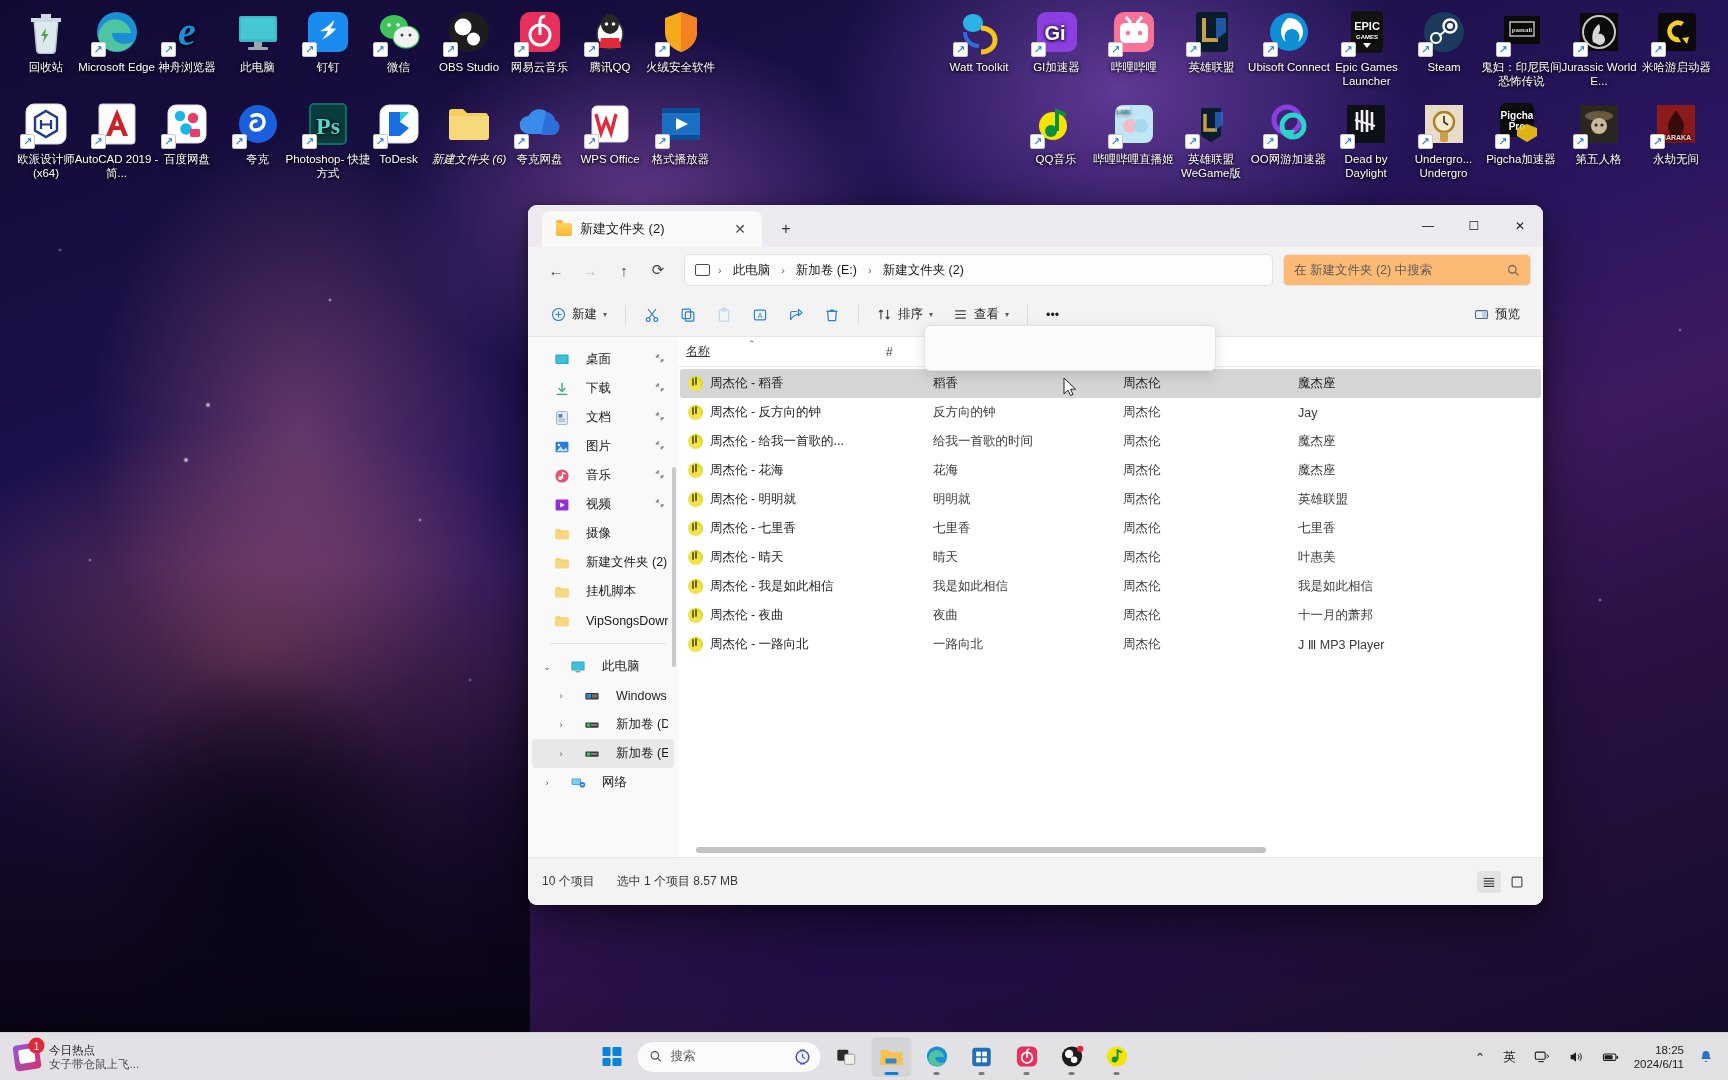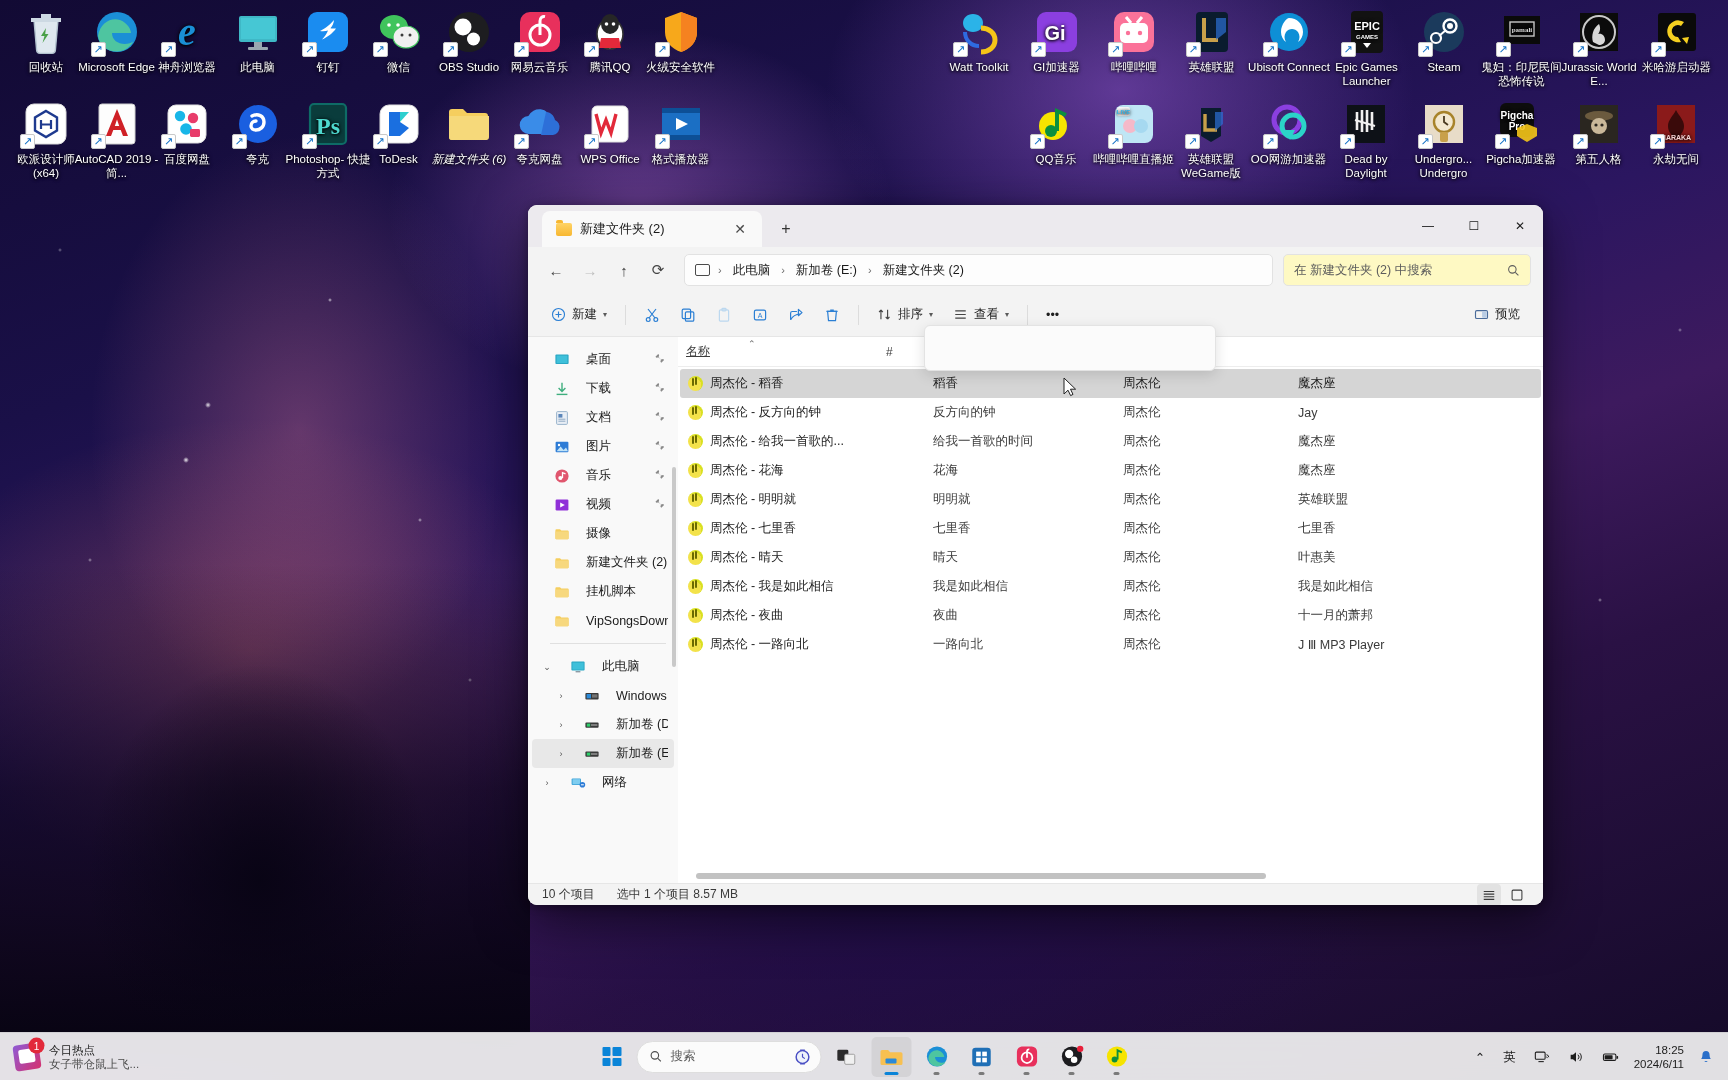--- a/index.html
+++ b/index.html
@@ -145,21 +145,21 @@
   .crumbbox {
     flex: 1; height: 32px; margin-left: 8px;
     background: #fdfdfd; border: 1px solid #e2e2e2; border-radius: 5px;
     display: flex; align-items: center; padding: 0 10px; gap: 4px;
     font-size: 12.5px;
   }
   .crumb { padding: 3px 6px; border-radius: 3px; white-space: nowrap; }
   .crumb-sep { color: #6b6b6b; font-size: 11px; padding: 0 1px; }
   .searchbox {
     width: 248px; height: 32px; margin-left: 8px;
-    background: #fef9c3; border: 1px solid #e2e2e2; border-radius: 5px;
+    background: #fdba74; border: 1px solid #e2e2e2; border-radius: 5px;
     display: flex; align-items: center; padding: 0 10px;
     font-size: 12.5px; color: #5c5c5c; flex: none;
   }
   .searchbox .sb-text { flex: 1; }
 
   .toolbar {
     height: 44px; background: #f3f3f3;
     display: flex; align-items: center; padding: 0 14px; gap: 2px; flex: none;
     border-bottom: 1px solid #e6e6e6;
   }
@@ -241,21 +241,21 @@
     border: 1px solid #e3e3e3; border-radius: 6px;
     box-shadow: 0 4px 14px rgba(0,0,0,.13);
   }
   
   .cursor {
     position: absolute; left: 385px; top: 40px; z-index: 30;
     width: 14px; height: 20px;
   }
 
   .statusbar {
-    height: 22px; flex: none; background: #f3f3f3;
+    height: 48px; flex: none; background: #f3f3f3;
     border-top: 1px solid #e6e6e6;
     display: flex; align-items: center; padding: 0 14px;
     font-size: 12px; color: #3a3a3a; gap: 22px;
   }
   .status-right { margin-left: auto; display: flex; gap: 4px; align-items: center; }
   .view-btn {
     width: 24px; height: 22px; border-radius: 4px;
     display: flex; align-items: center; justify-content: center; color: #4a4a4a;
   }
   .view-btn.active { background: #e2e2e2; }

